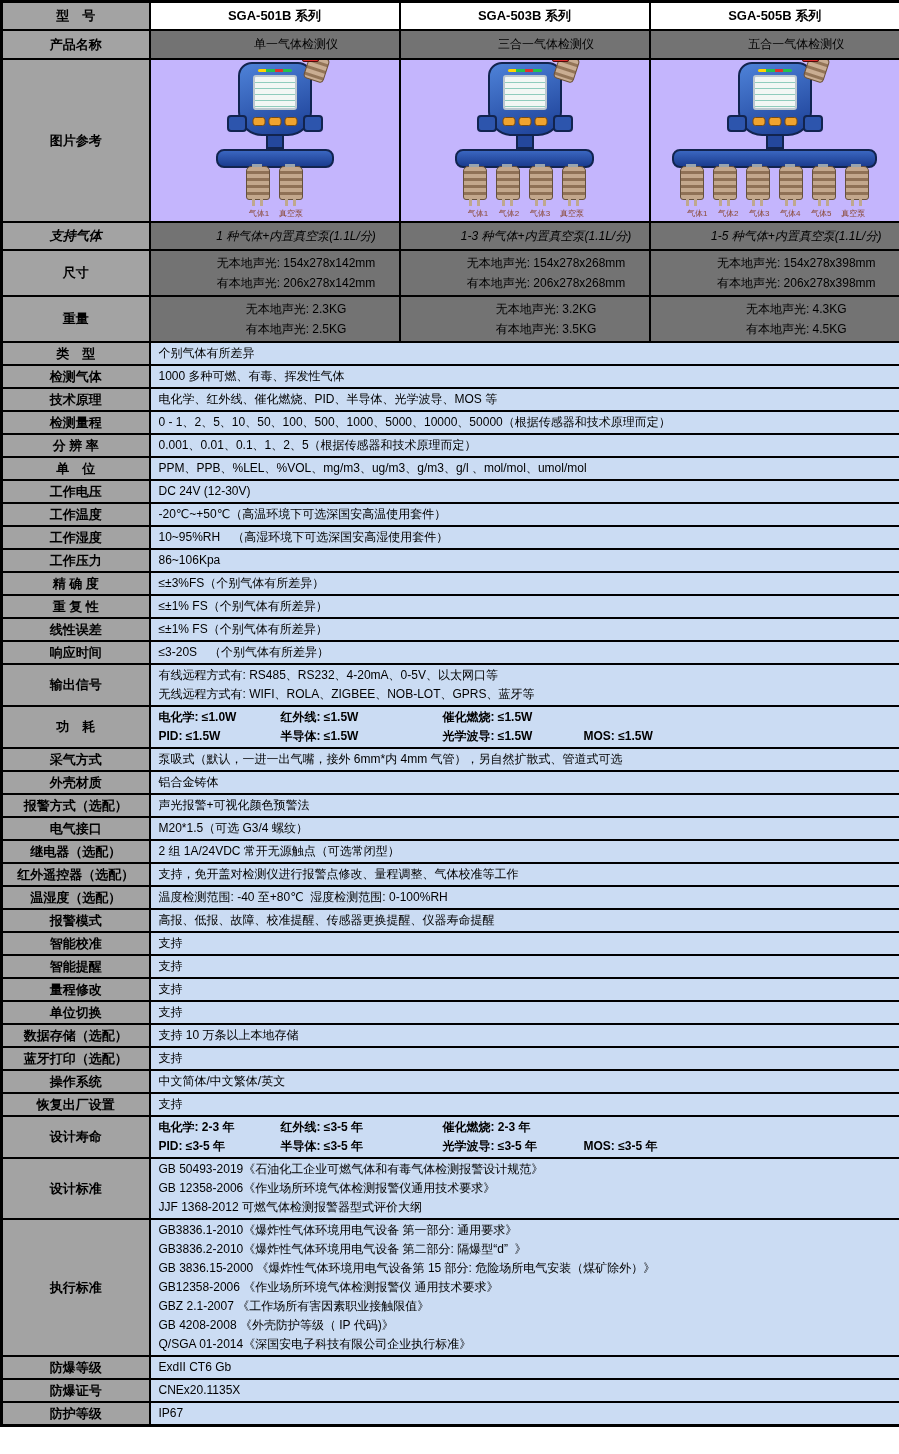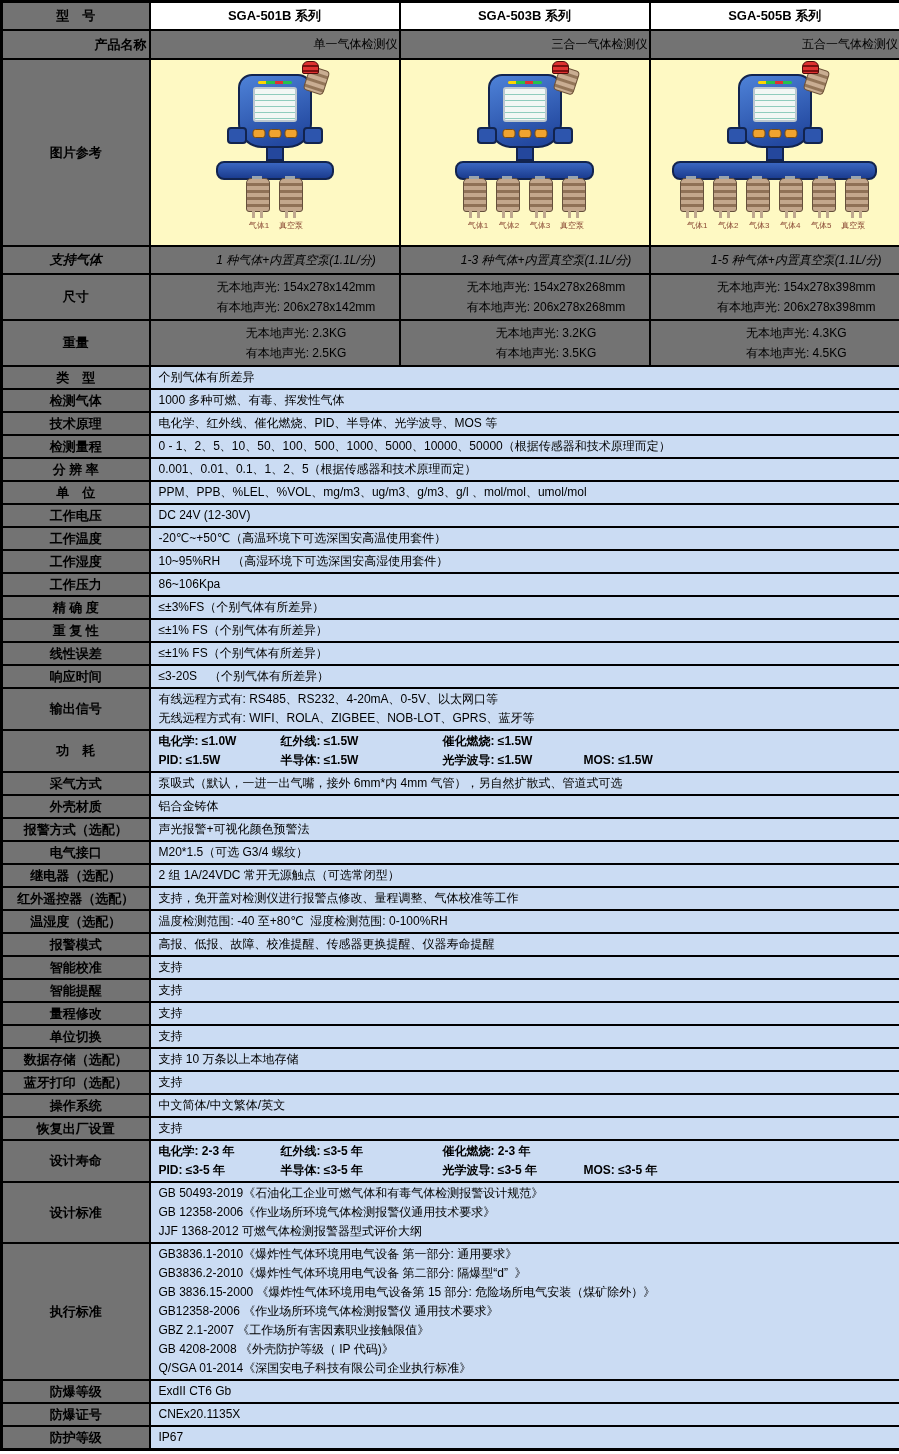--- a/index.html
+++ b/index.html
@@ -1,27 +1,27 @@
 <!DOCTYPE html>
 <html><head>
 <meta charset="utf-8">
 <style>
   html,body{margin:0;padding:0;background:#fff;}
   body{width:899px;font-family:"Liberation Sans","DejaVu Sans",sans-serif;color:#000;}
   table.spec{width:899px;table-layout:fixed;border-collapse:collapse;border:3px solid #000;}
   th,td{border:2px solid #000;vertical-align:middle;overflow:hidden;}
-  th.lbl{background:#737373;font-weight:bold;font-size:13px;text-align:center;padding:0 2px;white-space:pre-wrap;}
+  th.lbl{background:#a3a3a3;font-weight:bold;font-size:13px;text-align:center;padding:0 2px;white-space:pre-wrap;}
   td.model{background:#ffffff;font-weight:bold;font-size:13px;text-align:center;}
   td.center-val{background:#737373;font-size:12px;text-align:center;padding-left:44px;}
   td.val{background:#cbdcf3;font-size:12px;text-align:left;padding:1px 8px;}
   .line{line-height:19px;white-space:pre-wrap;}
   .center-val .line{line-height:20px;}
   tr.r-model th,tr.r-model td{height:24px;}
-  tr.r-product th,tr.r-product td{height:25px;text-align:right;}
-  tr.r-gallery td{height:152px;background:#fef9c3;text-align:center;vertical-align:middle;padding:14px 0;}
+  tr.r-product th,tr.r-product td{height:25px;}
+  tr.r-gallery td{height:152px;background:#c4b5fd;text-align:center;vertical-align:middle;padding:2px 0;}
   tr.r-support th,tr.r-support td{height:24px;font-style:italic;}
   tr.r-size td,tr.r-weight td{height:42px;}
   .segs .seg{display:inline-block;font-weight:bold;}
   .segs .seg:nth-child(1){width:122px;}
   .segs .seg:nth-child(2){width:162px;}
   .segs .seg:nth-child(3){width:141px;}
   
   .device{display:inline-flex;flex-direction:column;align-items:center;position:relative;}
   .head{position:relative;width:70px;height:70px;z-index:2;
         background:linear-gradient(160deg,#4e82d8,#1c3f96);

